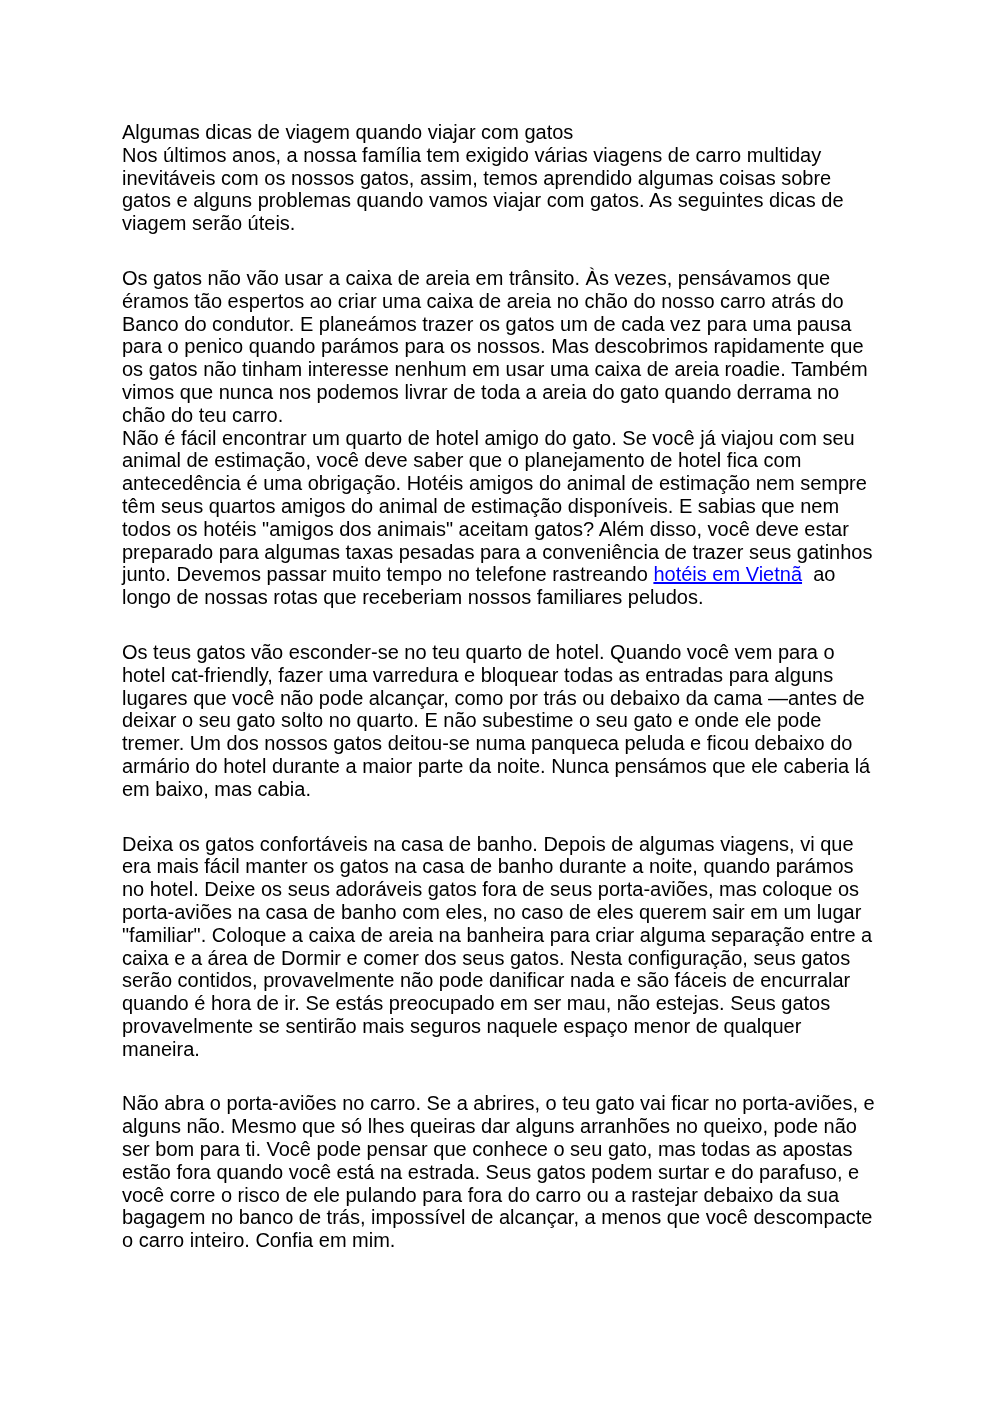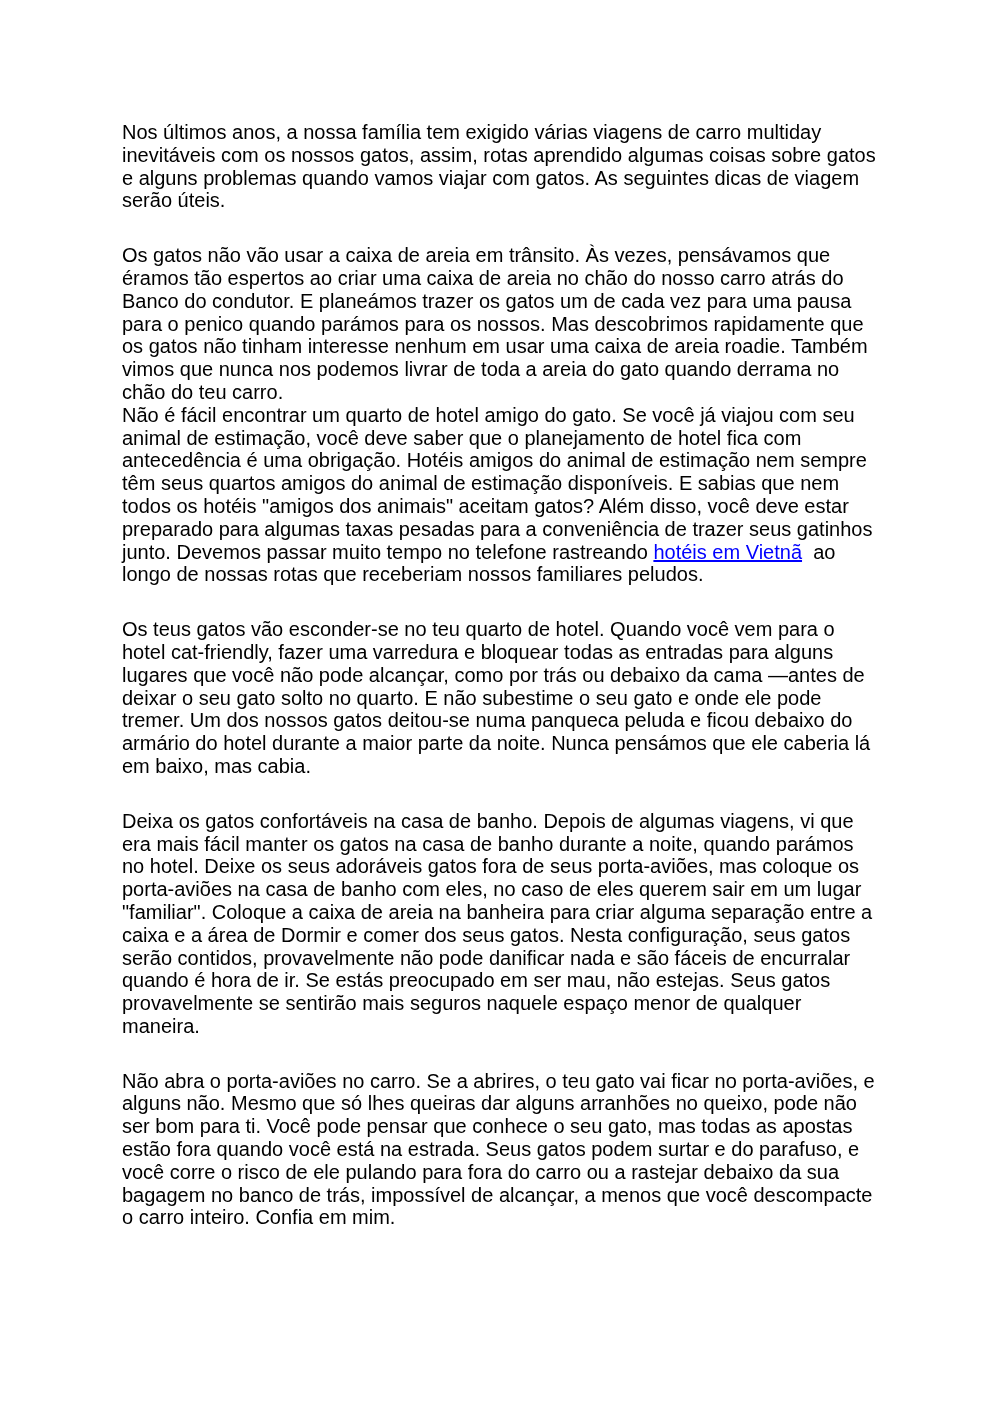--- a/index.html
+++ b/index.html
@@ -33,23 +33,24 @@
     color: #0000ff;
     text-decoration: underline;
     cursor: pointer;
   }
 </style>
 </head>
 <body>
 
 <div class="page">
 
+  <p>Algumas dicas de viagem quando viajar com gatos</p>
 
 
-  <p>Nos últimos anos, a nossa família tem exigido várias viagens de carro multiday inevitáveis com os nossos gatos, assim, rotas aprendido algumas coisas sobre gatos e alguns problemas quando vamos viajar com gatos. As seguintes dicas de viagem serão úteis.</p>
+  <p>Nos últimos anos, a nossa família tem exigido várias viagens de carro multiday inevitáveis com os nossos gatos, assim, temos aprendido algumas coisas sobre gatos e alguns problemas quando vamos viajar com gatos. As seguintes dicas de viagem serão úteis.</p>
 
   <p class="gap">Os gatos não vão usar a caixa de areia em trânsito. Às vezes, pensávamos que éramos tão espertos ao criar uma caixa de areia no chão do nosso carro atrás do Banco do condutor. E planeámos trazer os gatos um de cada vez para uma pausa para o penico quando parámos para os nossos. Mas descobrimos rapidamente que os gatos não tinham interesse nenhum em usar uma caixa de areia roadie. Também vimos que nunca nos podemos livrar de toda a areia do gato quando derrama no chão do teu carro.</p>
 
   <p><span>Não é fácil encontrar um quarto de hotel amigo do gato. Se você já viajou com seu animal de estimação, você deve saber que o planejamento de hotel fica com antecedência é uma obrigação. Hotéis amigos do animal de estimação nem sempre têm seus quartos amigos do animal de estimação disponíveis. E sabias que nem todos os hotéis "amigos dos animais" aceitam gatos? Além disso, você deve estar preparado para algumas taxas pesadas para a conveniência de trazer seus gatinhos junto. Devemos passar muito tempo no telefone rastreando </span><a class="link" style="color: rgb(0, 0, 255);">hotéis em Vietnã</a><span>&nbsp; ao longo de nossas rotas que receberiam nossos familiares peludos.</span></p>
 
   <p class="gap">Os teus gatos vão esconder-se no teu quarto de hotel. Quando você vem para o hotel cat-friendly, fazer uma varredura e bloquear todas as entradas para alguns lugares que você não pode alcançar, como por trás ou debaixo da cama —antes de deixar o seu gato solto no quarto. E não subestime o seu gato e onde ele pode tremer. Um dos nossos gatos deitou-se numa panqueca peluda e ficou debaixo do armário do hotel durante a maior parte da noite. Nunca pensámos que ele caberia lá em baixo, mas cabia.</p>
 
   <p class="gap">Deixa os gatos confortáveis na casa de banho. Depois de algumas viagens, vi que era mais fácil manter os gatos na casa de banho durante a noite, quando parámos no hotel. Deixe os seus adoráveis gatos fora de seus porta-aviões, mas coloque os porta-aviões na casa de banho com eles, no caso de eles querem sair em um lugar "familiar". Coloque a caixa de areia na banheira para criar alguma separação entre a caixa e a área de Dormir e comer dos seus gatos. Nesta configuração, seus gatos serão contidos, provavelmente não pode danificar nada e são fáceis de encurralar quando é hora de ir. Se estás preocupado em ser mau, não estejas. Seus gatos provavelmente se sentirão mais seguros naquele espaço menor de qualquer maneira.</p>
 
   <p class="gap">Não abra o porta-aviões no carro. Se a abrires, o teu gato vai ficar no porta-aviões, e alguns não. Mesmo que só lhes queiras dar alguns arranhões no queixo, pode não ser bom para ti. Você pode pensar que conhece o seu gato, mas todas as apostas estão fora quando você está na estrada. Seus gatos podem surtar e do parafuso, e você corre o risco de ele pulando para fora do carro ou a rastejar debaixo da sua bagagem no banco de trás, impossível de alcançar, a menos que você descompacte o carro inteiro. Confia em mim.</p>

